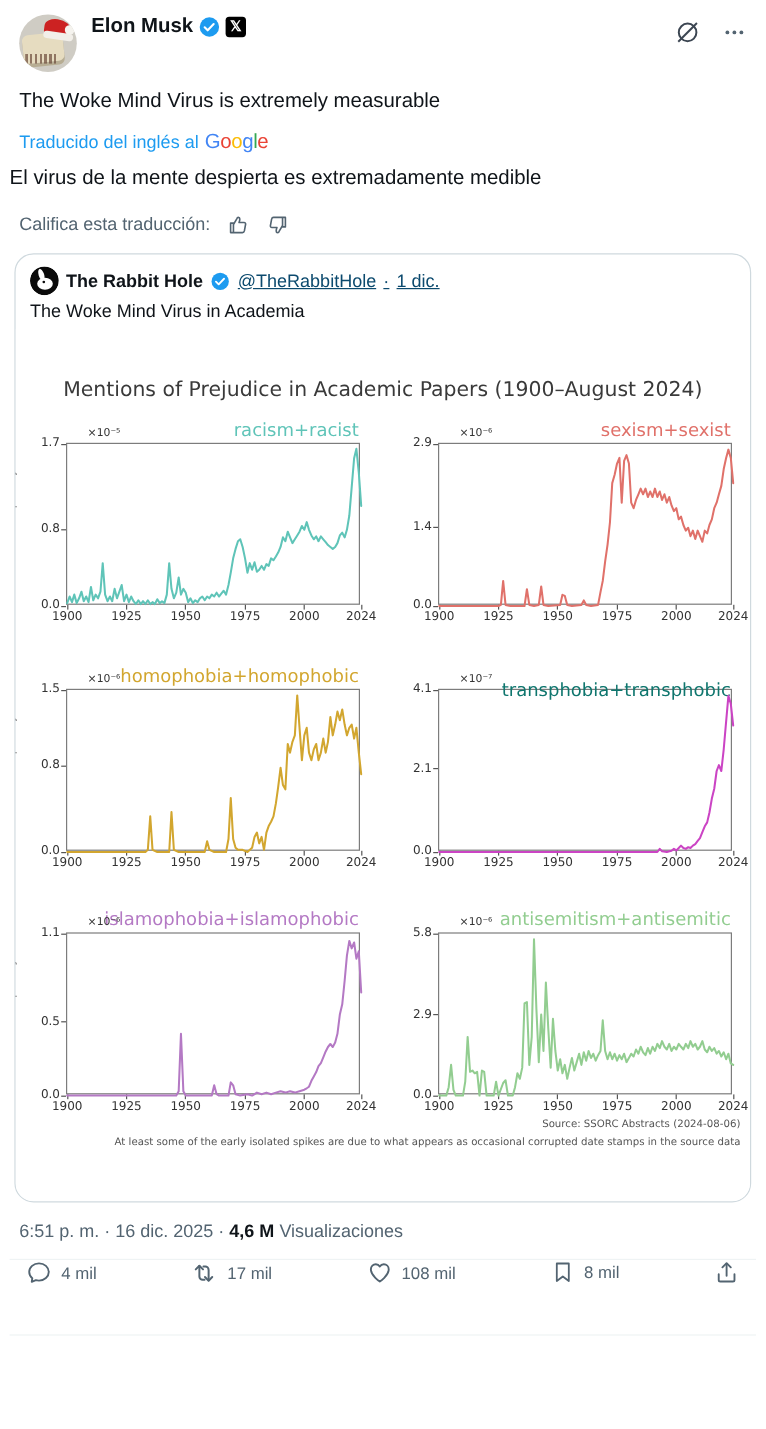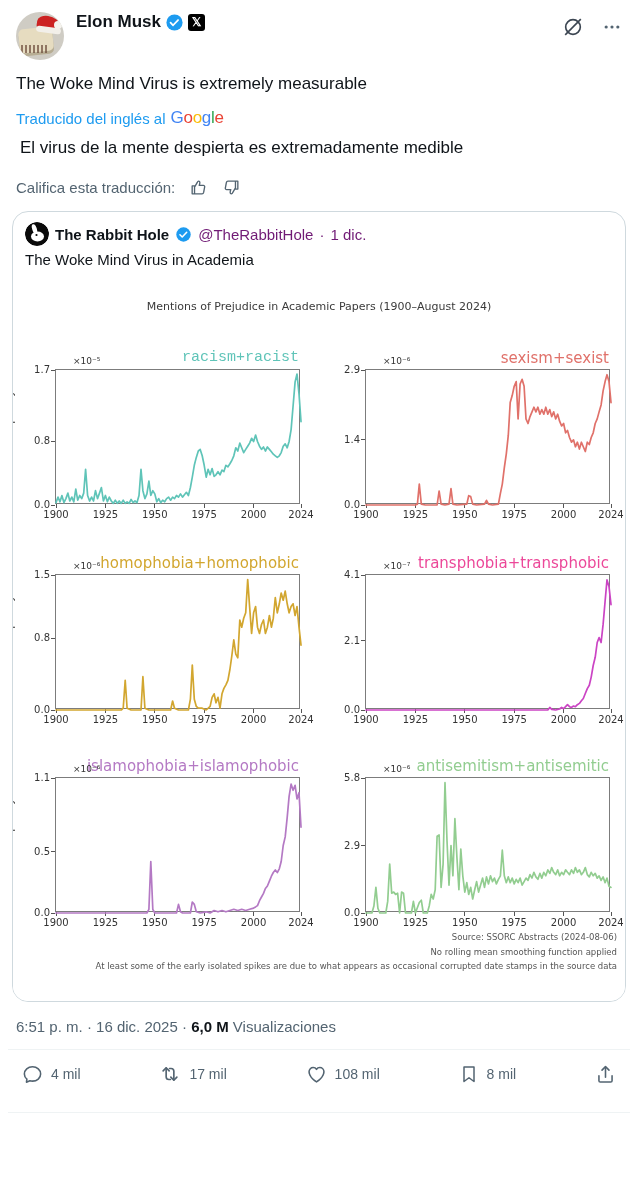--- a/index.html
+++ b/index.html
@@ -26,55 +26,55 @@
   .display-name { font-size:17px; font-weight:700; }
   .x-badge { width:17px; height:17px; background:#000; border-radius:3px; color:#fff;
     font-size:12px; font-weight:700; display:flex; align-items:center; justify-content:center; }
   .handle { font-size:15px; color:#536471; margin-top:2px; }
   .header-actions { display:flex; align-items:center; gap:18px; padding-top:4px; }
 
   
   .tweet-text { font-size:17px; line-height:24px; padding:12px 16px 0; }
   .translate-row { padding:12px 16px 0; font-size:15px; color:#1d9bf0; display:flex; align-items:center; gap:5px; }
   .google-word { font-size:17px; font-weight:500; letter-spacing:-0.3px; }
-  .translated-text { font-size:17px; line-height:24px; padding:8px 20px 0; }
+  .translated-text { font-size:17px; line-height:24px; padding:8px 8px 0; }
   .rate-row { padding:18px 16px 0; font-size:15px; color:#536471; display:flex; align-items:center; gap:14px; }
 
   
   .quote-card { margin:14px 12px 0; border:1px solid #cfd9de; border-radius:16px; overflow:hidden; }
   .quote-inner { padding:10px 12px 0; }
   .quote-header { display:flex; align-items:center; gap:6px; font-size:15px; }
   .q-avatar { width:24px; height:24px; border-radius:50%; flex:0 0 24px; }
   .q-name { font-weight:700; }
-  .q-meta { color:#701a75; }
+  .q-meta { color:#0c4a6e;text-decoration:underline; }
   .quote-text { font-size:15px; line-height:20px; margin-top:4px; }
 
   
   .chart-figure { position:relative; width:612px; height:727px; background:#fff; margin-top:4px;
     font-family:"DejaVu Sans", sans-serif; color:#3a3a3a; }
-  .fig-title { position:absolute; top:26px; left:0; width:100%; text-align:center;
-    font-size:11px; color:#3a3a3a; }
+  .fig-title { position:absolute; top:41px; left:0; width:100%; text-align:center;
+    font-size:17px; color:#3a3a3a; }
   .plotbox { position:absolute; width:245px; height:135px; border:1px solid #7c7c7c; background:#fff; }
   .plotbox svg { position:absolute; left:0; top:0; overflow:visible; }
   .sp-title { position:absolute; right:0; top:-21px; font-size:15px; white-space:nowrap; }
   .sp-exp { position:absolute; left:17px; top:-14px; font-size:9px; color:#333; }
   .sp-ytick { position:absolute; left:-36px; width:30px; text-align:right; font-size:10px; color:#333; }
   .sp-ymark { position:absolute; left:-5px; width:4px; height:1px; background:#555; }
   .sp-xtick { position:absolute; top:139px; width:40px; text-align:center; font-size:10px; color:#333; }
   .sp-xmark { position:absolute; top:134px; width:1px; height:4px; background:#555; }
   .sp-ylabel { position:absolute; left:-113px; top:61px; width:135px; height:13px; text-align:center;
     font-size:10px; color:#333; transform:rotate(-90deg); }
   .fig-notes { position:absolute; right:8px; top:656px; text-align:right; font-size:8.5px;
     line-height:14.5px; color:#555; }
 
   
   .meta-row { padding:16px 16px 0; font-size:15px; color:#536471; }
   .meta-row b { color:#0f1419; font-weight:700; }
   .divider { border-top:1px solid #eff3f4; margin:14px 8px 0; }
-  .action-bar { display:flex; align-items:center; justify-content:space-between; padding:0 22px; height:48px; }
+  .action-bar { display:flex; align-items:flex-start; justify-content:space-between; padding:0 22px; height:48px; }
   .action { display:flex; align-items:center; gap:8px; color:#536471; font-size:14px; }
   .icon-btn { display:flex; align-items:center; justify-content:center; cursor:pointer; }
   svg.ico { display:block; }
 </style>
 </head>
 <body>
 
 <div class="tweet-header">
   <div class="avatar">
     <div class="cake"></div>
@@ -151,25 +151,24 @@
       <span class="q-meta">·</span>
       <span class="q-meta">1 dic.</span>
     </div>
     <div class="quote-text">The Woke Mind Virus in Academia</div>
   </div>
 
   <div class="chart-figure">
     <div class="fig-title">Mentions of Prejudice in Academic Papers (1900–August 2024)</div>
     <div class="fig-notes">
       <div>Source: SSORC Abstracts (2024-08-06)</div>
-      <div>No rolling mean smoothing function applied</div>
       <div>At least some of the early isolated spikes are due to what appears as occasional corrupted date stamps in the source data</div>
     </div>
   <div class="plotbox" style="left: 42px; top: 95px;">
-        <div class="sp-title" style="color: rgb(95, 196, 184); font-family: Liberation Mono, monospace;">racism+racist</div>
+        <div class="sp-title" style="color: rgb(95, 196, 184);">racism+racist</div>
         <div class="sp-exp">×10⁻⁵</div>
         <div class="sp-ytick" style="top: 129px;">0.0</div>
         <div class="sp-ymark" style="top: 134.5px;"></div>
         <div class="sp-ytick" style="top: 65.4706px;">0.8</div>
         <div class="sp-ymark" style="top: 70.9706px;"></div>
         <div class="sp-ytick" style="top: -6px;">1.7</div>
         <div class="sp-ymark" style="top: -0.5px;"></div>
         <div class="sp-xtick" style="left: -20px;">1900</div>
         <div class="sp-xmark" style="left: -0.5px;"></div>
         <div class="sp-xtick" style="left: 29.3952px;">1925</div>
@@ -232,21 +231,21 @@
         <div class="sp-xtick" style="left: 177.581px;">2000</div>
         <div class="sp-xmark" style="left: 197.081px;"></div>
         <div class="sp-xtick" style="left: 225px;">2024</div>
         <div class="sp-xmark" style="left: 244.5px;"></div>
         <div class="sp-ylabel">Relative frequency</div>
         <svg width="245" height="135">
           <polyline points="0.0,135.0 65.2,135.0 67.2,133.2 69.2,105.3 71.1,133.2 75.1,135.0 85.0,135.0 86.9,101.7 88.9,133.2 92.9,135.0 114.6,135.0 116.6,126.0 118.5,133.2 122.5,135.0 132.4,135.0 134.4,124.2 136.3,90.0 138.3,124.2 140.3,131.4 142.3,133.2 146.2,133.2 150.2,135.0 154.1,131.4 156.1,122.4 158.1,118.8 160.0,127.8 162.0,122.4 164.0,133.2 166.0,118.8 167.9,113.4 169.9,109.8 171.9,105.3 173.9,94.5 175.8,81.0 177.8,64.8 179.8,79.2 181.8,82.8 183.8,45.0 185.7,52.2 187.7,43.2 189.7,37.8 191.7,4.5 193.6,31.5 195.6,58.5 197.6,37.8 199.6,31.5 201.5,52.2 203.5,58.5 205.5,49.5 207.5,45.0 209.4,58.5 211.4,52.2 213.4,40.5 215.4,52.2 217.3,43.2 219.3,22.5 221.3,37.8 223.3,28.8 225.2,18.0 227.2,25.2 229.2,16.2 231.2,28.8 233.1,37.8 235.1,31.5 237.1,28.8 239.1,40.5 241.0,31.5 243.0,52.2 245.0,70.2" fill="none" stroke="#d2a62f" stroke-width="1.7" stroke-linejoin="round" stroke-linecap="round"></polyline>
         </svg>
       </div>
       <div class="plotbox" style="left: 352px; top: 300px;">
-        <div class="sp-title" style="color: #ec4899;">transphobia+transphobic</div>
+        <div class="sp-title" style="color: #0f766e; margin-top: 12px;">transphobia+transphobic</div>
         <div class="sp-exp">×10⁻⁷</div>
         <div class="sp-ytick" style="top: 129px;">0.0</div>
         <div class="sp-ymark" style="top: 134.5px;"></div>
         <div class="sp-ytick" style="top: 59.8537px;">2.1</div>
         <div class="sp-ymark" style="top: 65.3537px;"></div>
         <div class="sp-ytick" style="top: -6px;">4.1</div>
         <div class="sp-ymark" style="top: -0.5px;"></div>
         <div class="sp-xtick" style="left: -20px;">1900</div>
         <div class="sp-xmark" style="left: -0.5px;"></div>
         <div class="sp-xtick" style="left: 29.3952px;">1925</div>
@@ -315,21 +314,21 @@
         </svg>
       </div>
     </div>
 </div>
 
 <div class="meta-row">
   <span>6:51 p. m.</span>
   <span>·</span>
   <span>16 dic. 2025</span>
   <span>·</span>
-  <b>6,0 M</b>
+  <b>4,6 M</b>
   <span>Visualizaciones</span>
 </div>
 
 <div class="divider"></div>
 
 <div class="action-bar">
   <div class="action">
     <svg class="ico" width="21" height="21" viewBox="0 0 24 24" fill="none" stroke="#536471" stroke-width="1.8">
         <path d="M12 3.2c-5.2 0-9.3 3.7-9.3 8.2 0 2.4 1.1 4.5 2.9 6l-.5 3.4 3.9-1.6c.9.3 1.9.4 3 .4 5.2 0 9.3-3.7 9.3-8.2S17.2 3.2 12 3.2z" stroke-linejoin="round"></path>
       </svg>

